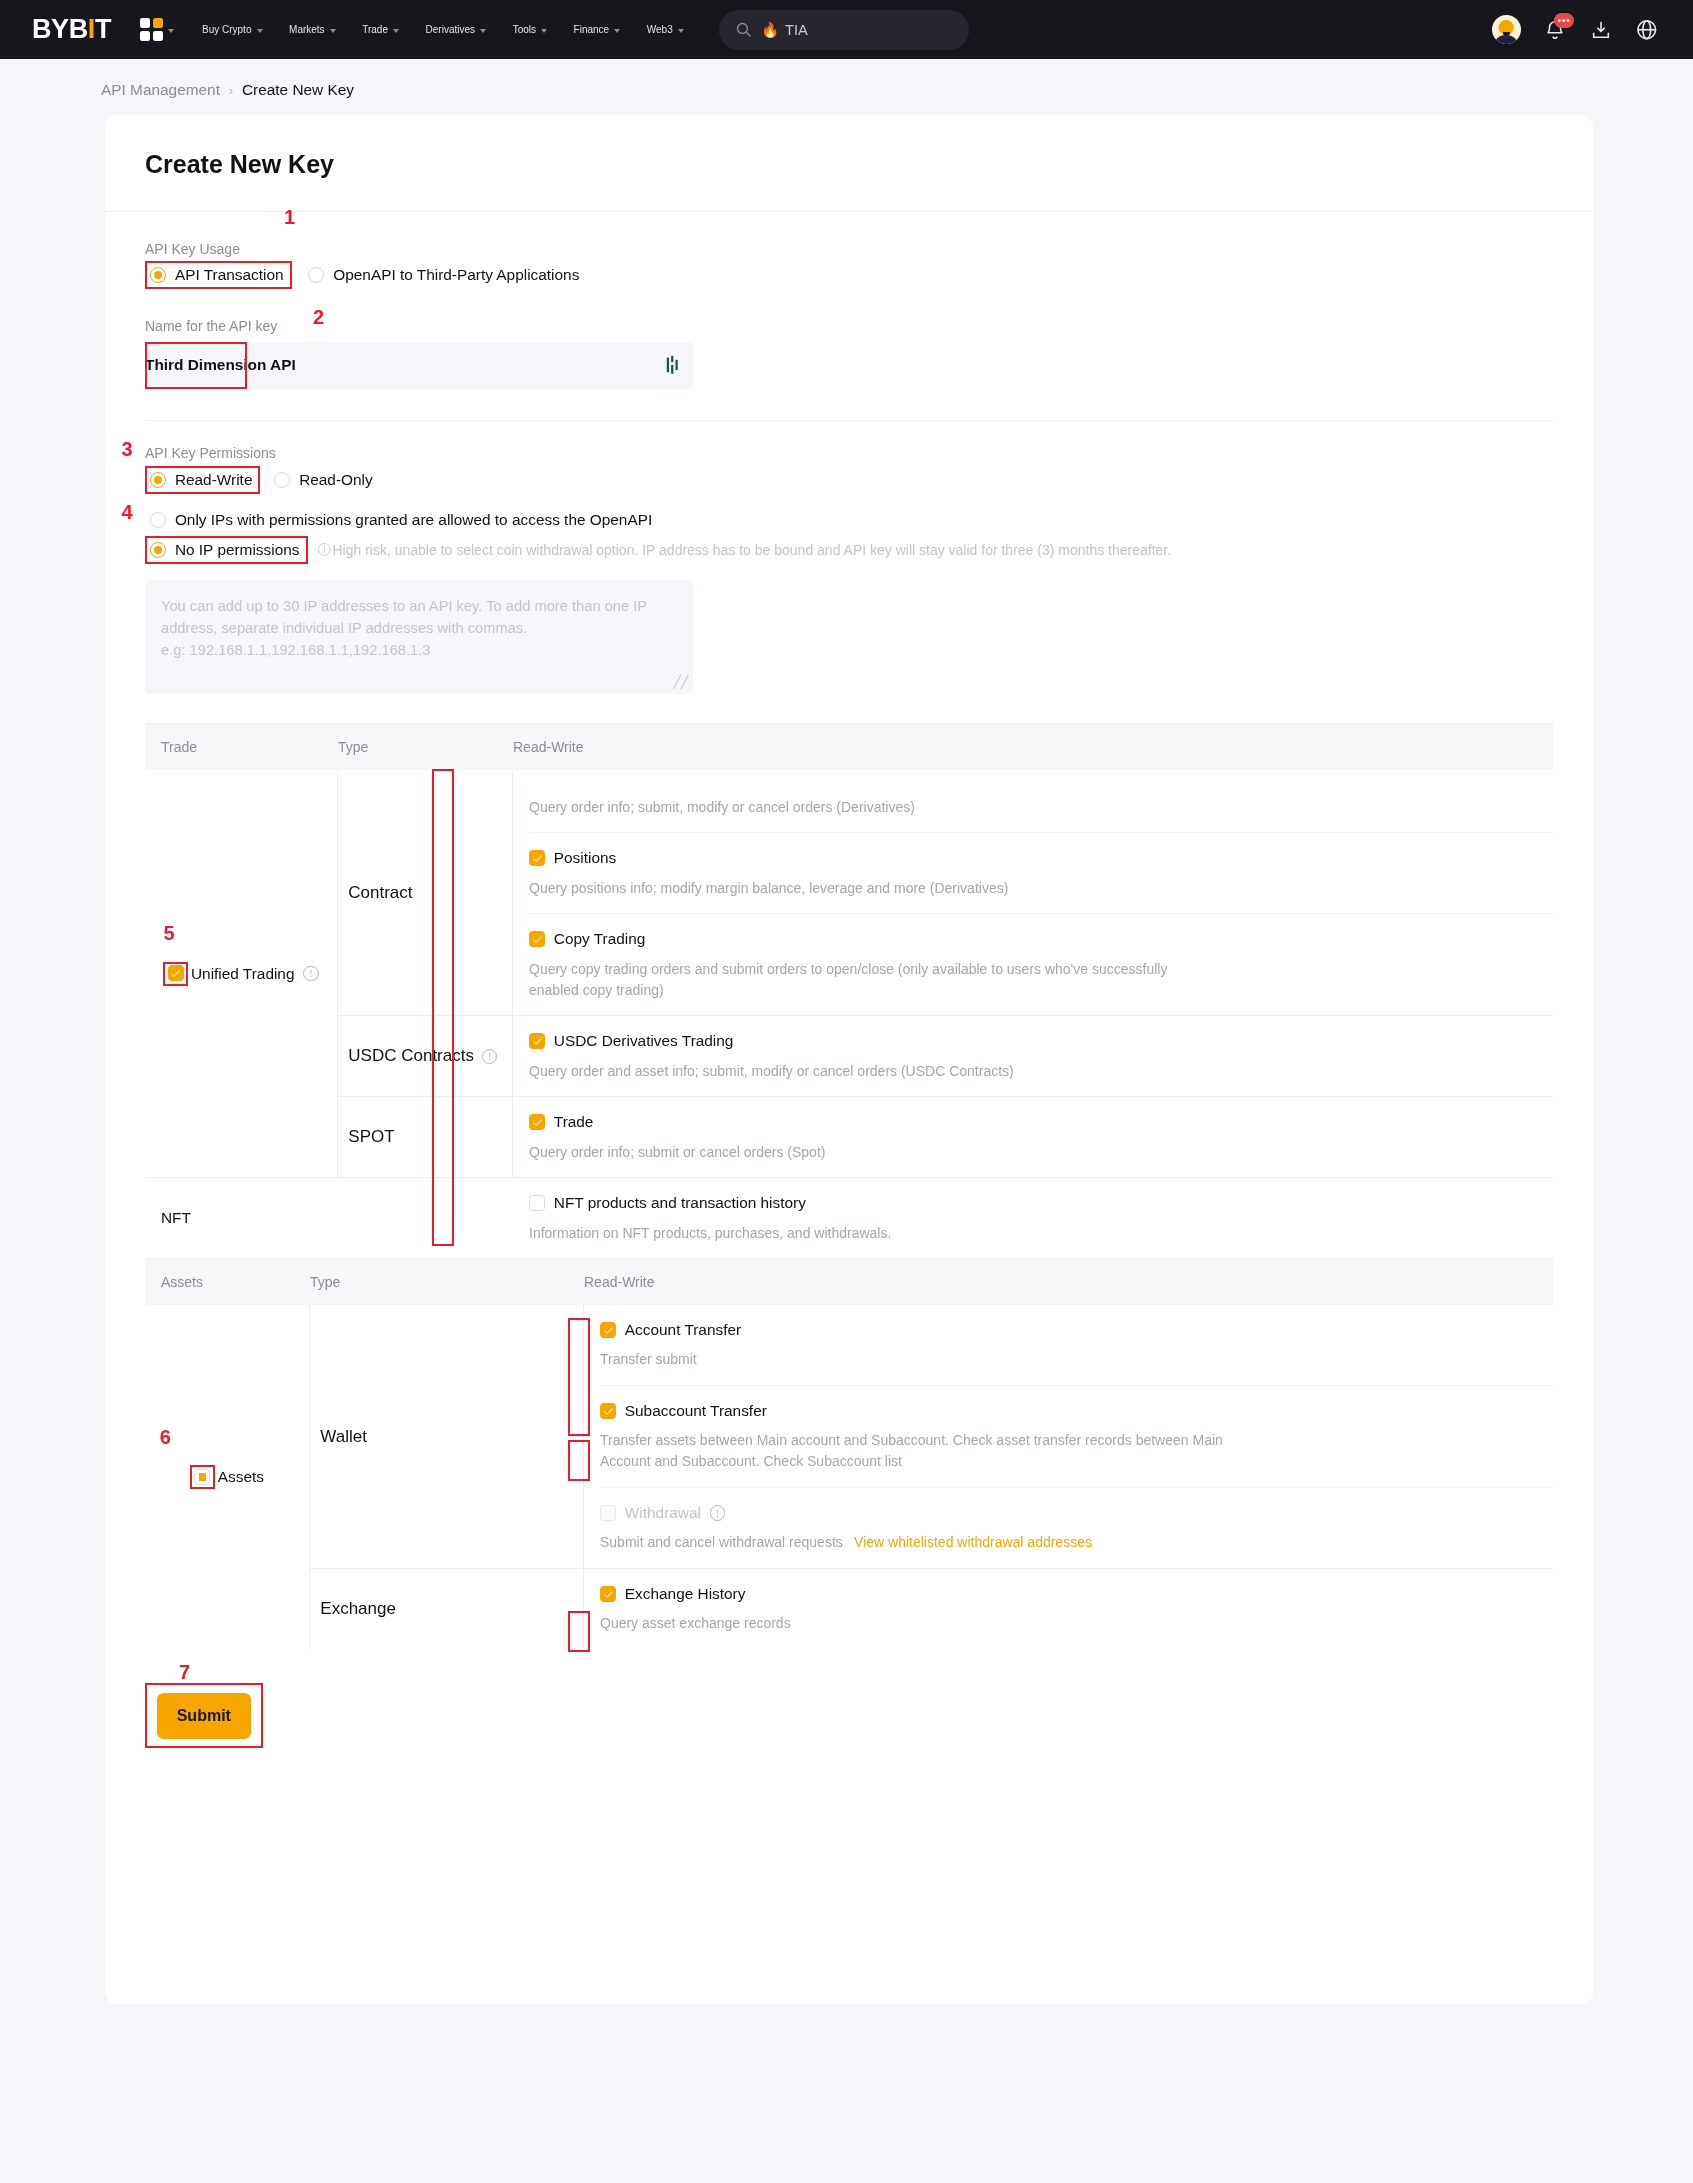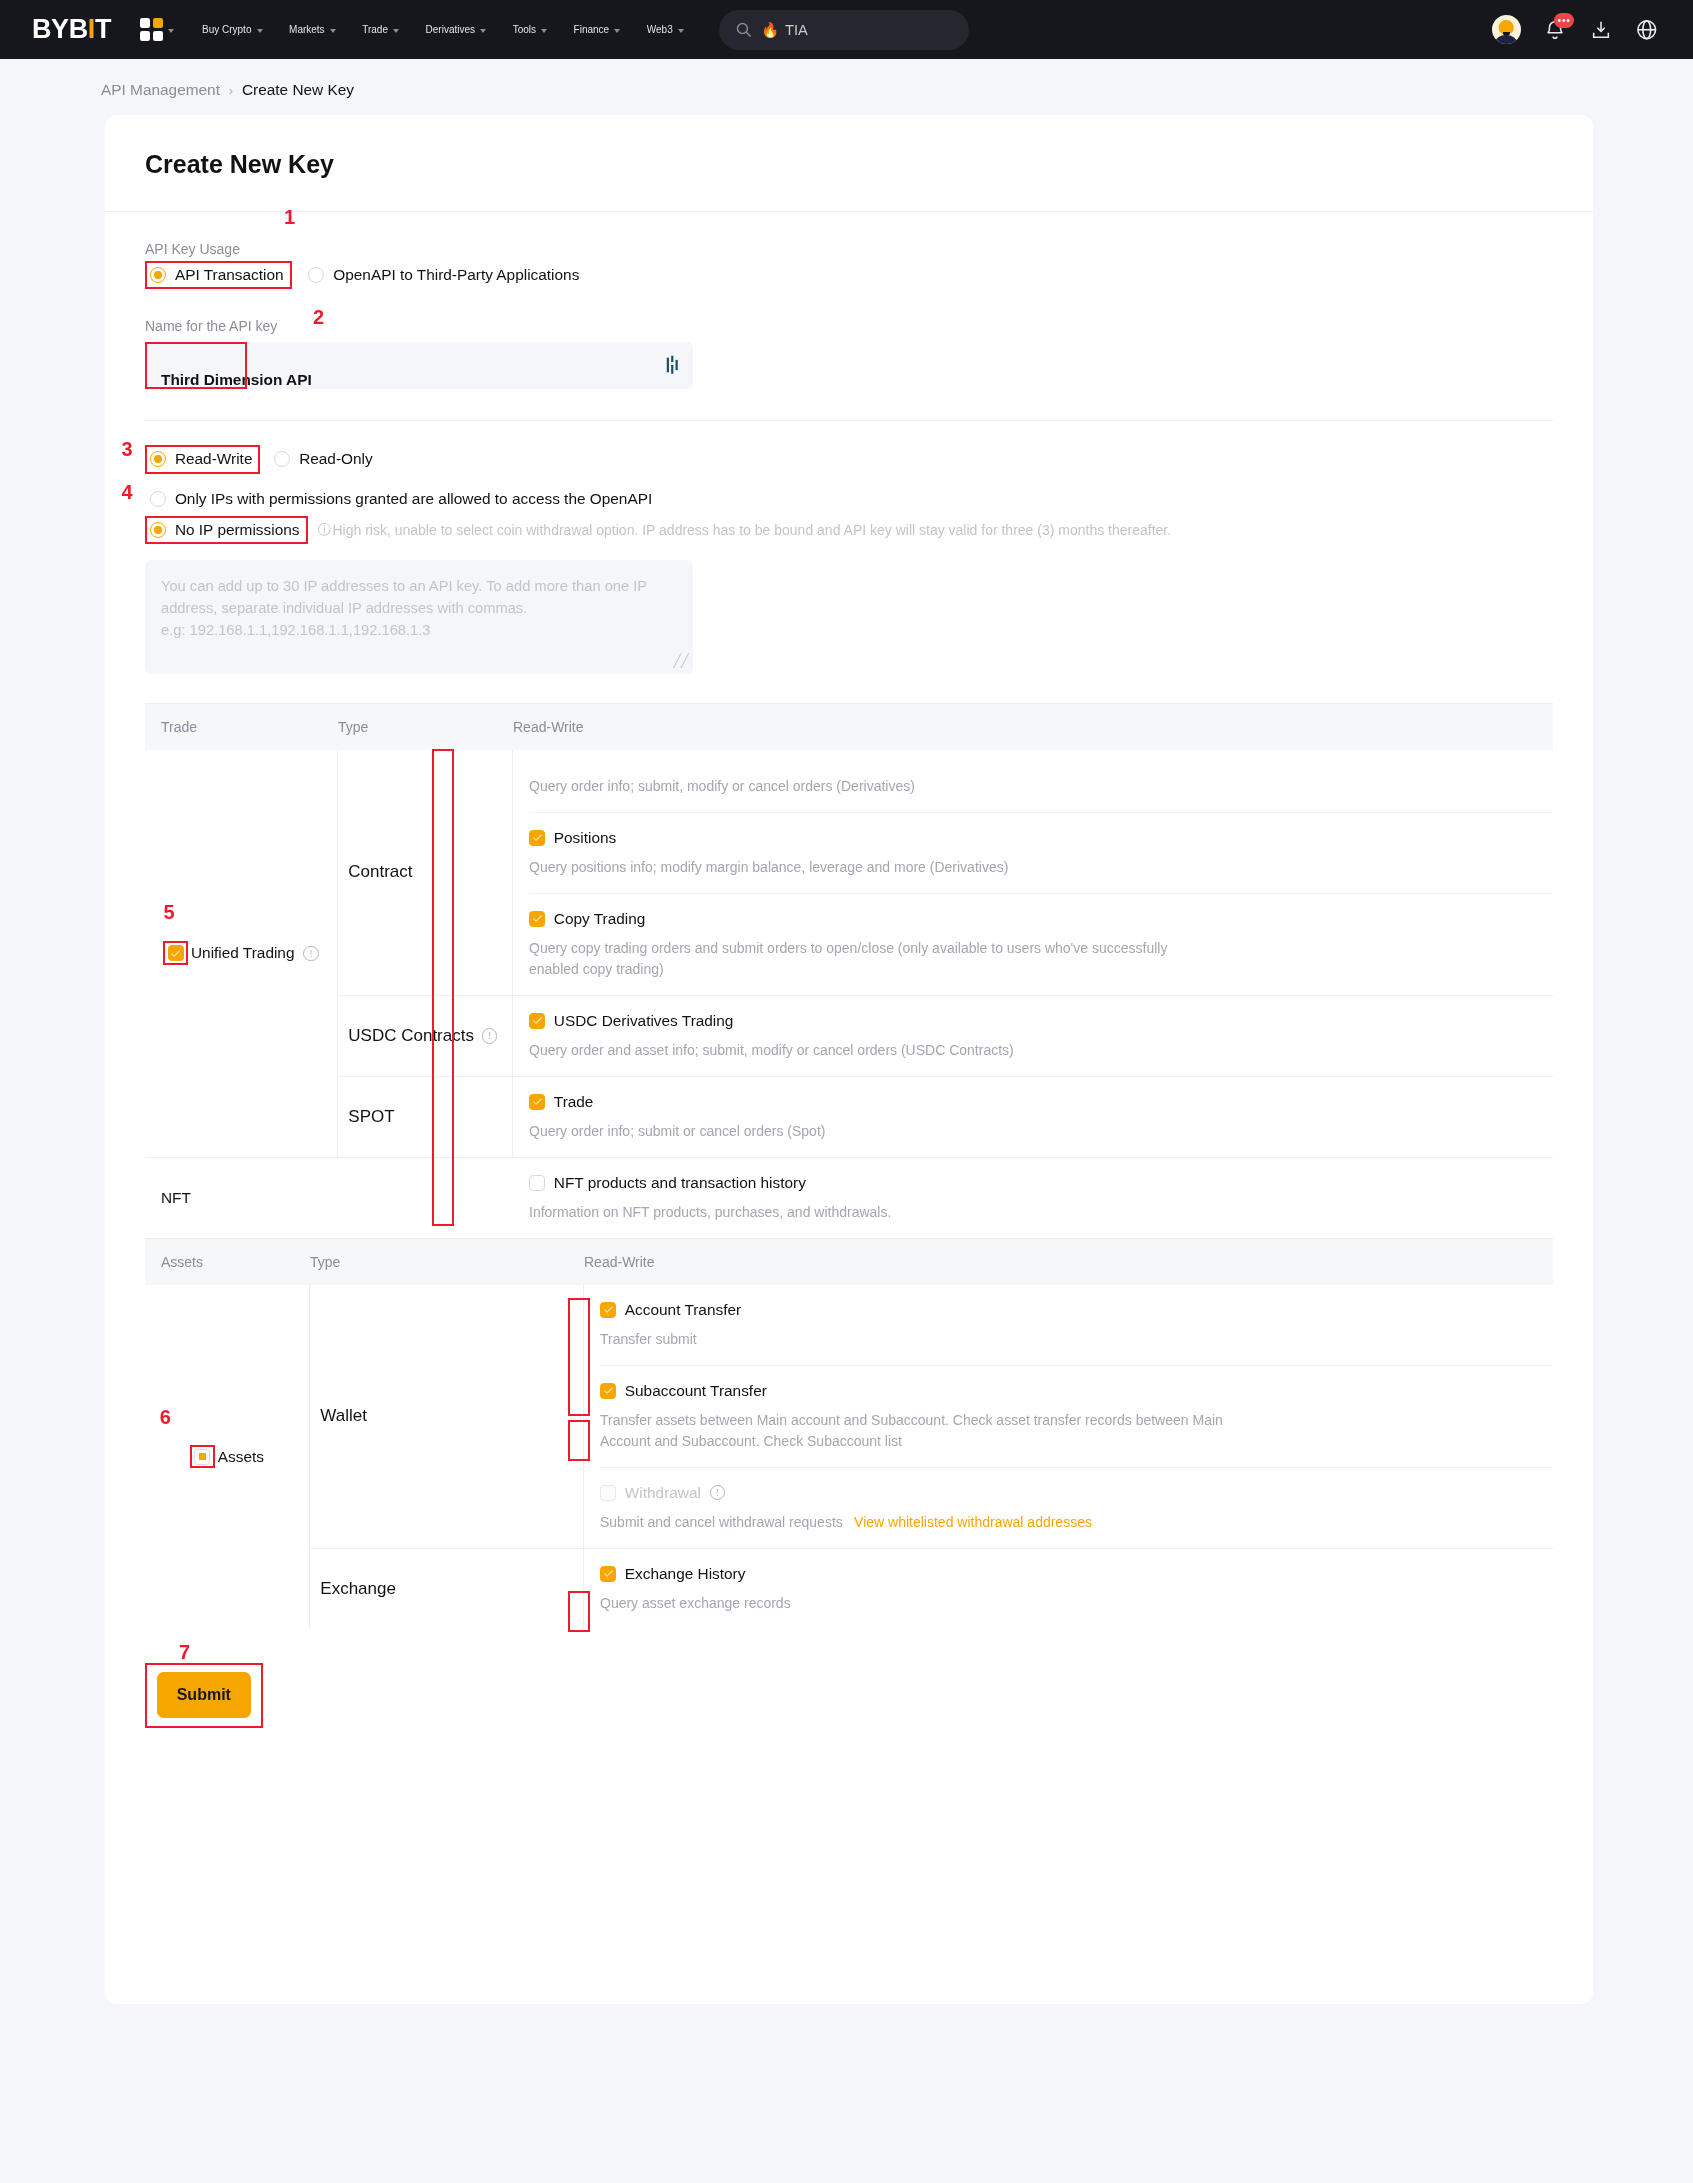--- a/index.html
+++ b/index.html
@@ -85,21 +85,21 @@
     display:inline-flex;align-items:center;justify-content:center; flex:0 0 auto;
   }
   .radio.on { border-color:#f7a600; }
   .radio.on::after { content:""; width:8px;height:8px;border-radius:50%;background:#f7a600; }
   .rlabel { font-size:15.4px; margin-left:8.8px; white-space:nowrap; }
 
   
   .namerow { display:flex; }
   .nameinput {
     width:548px; height:47px; background:#f5f6fa; border-radius:5.9px;
-    display:flex; align-items:flex-end; padding:0 16px; position:relative;
+    display:flex; align-items:center; padding:0 0; position:relative;
   }
   .nameinput .txt { font-size:15.4px; font-weight:700; }
   .caret-icon { position:absolute; right:14.7px; top:50%; transform:translateY(-50%); display:flex; }
 
   
   .iparea {
     width:548px; height:114px; background:#f5f6fa; border-radius:5.9px;
     padding:14.7px 16px; color:#c2c4cc; font-size:14.7px; line-height:1.5;
     position:relative; margin-top:16px;
   }
@@ -292,20 +292,21 @@
           </span>
         </div>
         <div class="vline-anno" style="left:0; top:0; width:102px; height:47px;"></div>
       </div>
     </div>
 
     <div class="card-sep" style="margin:31px 0 0 0;"></div>
 
     <div style="padding-top:25px; position:relative;">
       <span class="anno-num" style="left:-23.5px; top:19px;">3</span>
+      <div class="field-label">API Key Permissions</div>
       <div class="radio-row">
         <div class="anno">
           <div class="rbox">
             <span class="radio on"></span>
             <span class="rlabel">Read-Write</span>
           </div>
         </div>
         <div class="rbox" style="margin-left:8.8px;">
           <span class="radio"></span>
           <span class="rlabel">Read-Only</span>

